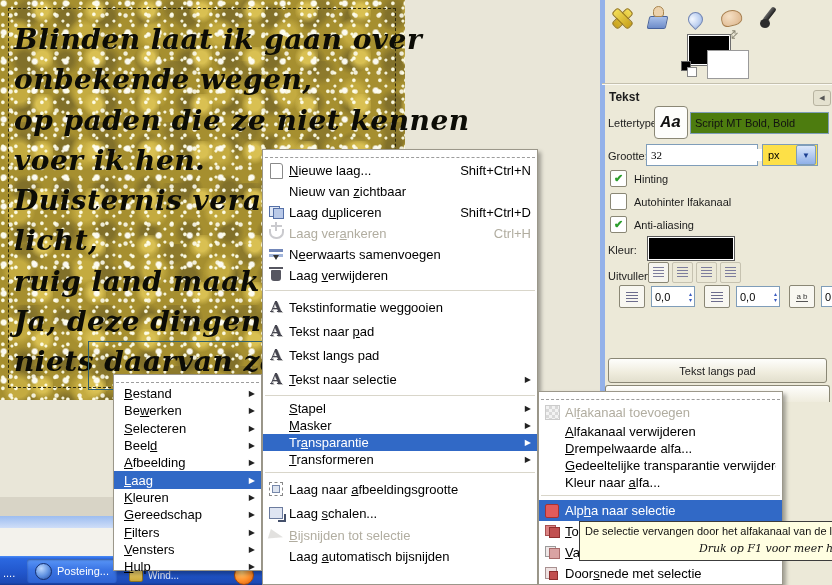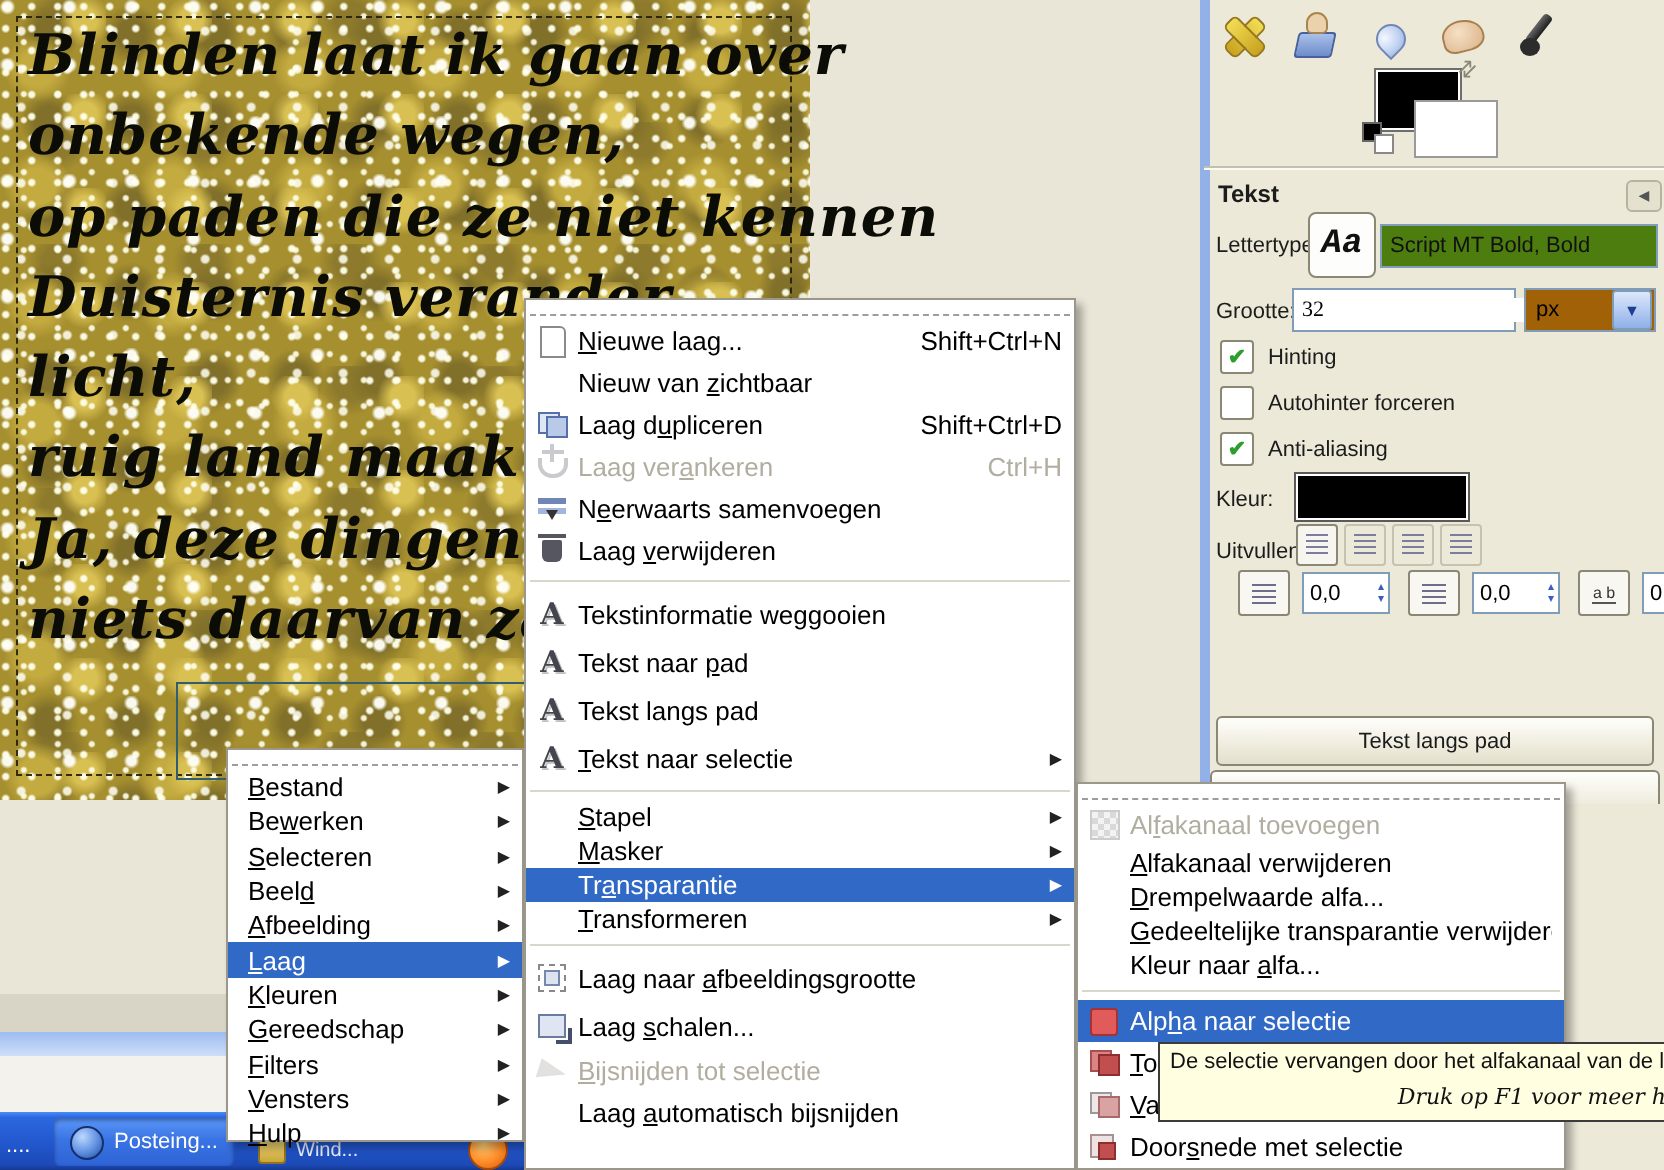--- a/index.html
+++ b/index.html
@@ -13,21 +13,21 @@
       radial-gradient(circle at 22% 30%, rgba(255,255,235,.95) 0 1.2px, transparent 2.4px),
       radial-gradient(circle at 70% 62%, rgba(255,255,235,.9) 0 1px, transparent 2px),
       radial-gradient(circle at 46% 82%, rgba(255,255,245,.85) 0 1.6px, transparent 2.8px),
       radial-gradient(circle at 12% 12%, rgba(255,255,250,.95) 0 2.2px, transparent 4px),
       radial-gradient(circle at 80% 22%, #d9c052 0 6px, transparent 13px),
       radial-gradient(circle at 28% 58%, #c4ab40 0 9px, transparent 17px),
       radial-gradient(circle at 60% 40%, #81702a 0 7px, transparent 15px),
       radial-gradient(circle at 40% 15%, #8d7a2c 0 8px, transparent 16px);
     background-size:13px 11px,17px 13px,23px 19px,31px 29px,53px 47px,67px 59px,41px 43px,73px 61px;}
   #selection-ants{left:8px;top:8px;width:386px;height:378px;border:1px dashed rgba(35,32,10,.9)}
-  #canvas-text{left:14px;top:8px;width:700px;font-family:"DejaVu Serif","Liberation Serif",serif;
+  #canvas-text{left:14px;top:20px;width:700px;font-family:"DejaVu Serif","Liberation Serif",serif;
     font-style:italic;font-weight:bold;font-size:28px;line-height:40.3px;color:#0c0c06;letter-spacing:.5px;white-space:nowrap}
   #text-layer-box{left:88px;top:341px;width:308px;height:47px;border:1px solid #2f5f6e}
 
   
   #frag-gray{left:0;top:497px;width:113px;height:19px;background:#d8d4c6}
   #frag-blue{left:0;top:516px;width:113px;height:12px;background:linear-gradient(#9dbdf0,#cfdef8)}
   #frag-white{left:0;top:528px;width:113px;height:28px;background:#f3f2ec}
 
   
   #taskbar{left:0;top:556px;width:832px;height:29px;
@@ -81,21 +81,21 @@
   #font-button{left:654px;top:106px;width:32px;height:31px;background:#fdfdfb;border:1px solid #8a8775;border-radius:4px;
     font-family:Liberation Mono, monospace;font-style:italic;font-weight:bold;font-size:17px;
     display:flex;align-items:center;justify-content:center;color:#111}
   .xp-input{background:#4d7c0f;border:1px solid #7f9db9;font-size:11px;font-family:"Liberation Sans",sans-serif;
     padding:0 4px;box-sizing:border-box;color:#111}
   #font-input{left:690px;top:112px;width:139px;height:22px}
   #size-wrap{left:646px;top:144px;width:112px;height:22px;background:#fff;border:1px solid #7f9db9;box-sizing:border-box;
     display:flex;align-items:center}
   #size-input{flex:1;border:0;outline:0;font-size:11px;padding:0 4px;font-family:Liberation Serif, serif}
   .spin{display:flex;flex-direction:column;justify-content:center;line-height:6px;font-size:6px;color:#3c5cc0;padding-right:2px}
-  #unit-combo{left:762px;top:144px;width:66px;height:22px;background:#a16207;border:1px solid #7f9db9;box-sizing:border-box;
+  #unit-combo{left:762px;top:144px;width:56px;height:22px;background:#fde047;border:1px solid #7f9db9;box-sizing:border-box;
     display:flex;align-items:center;justify-content:space-between;font-size:11px;padding-left:5px}
   #unit-btn{width:18px;height:18px;margin-right:1px;border-radius:2px;
     background:linear-gradient(#dce8fa,#aec6f0 60%,#8fb0e8);border:1px solid #7f9db9;
     display:flex;align-items:center;justify-content:center;font-size:8px;color:#1b3f91}
   .check-row{display:flex;align-items:center;gap:7px}
   #check-rows{left:610px;top:170px;width:210px;display:flex;flex-direction:column;gap:6px}
   .checkbox{width:15px;height:15px;background:#fff;border:1px solid #8a8775;border-radius:2px;
     display:flex;align-items:center;justify-content:center;font-size:11px;color:#2d9e2d;font-weight:bold}
   .check-label{font-size:11px;color:#1c1c1c}
   #color-label{left:608px;top:244px} #justify-label{left:608px;top:270px}
@@ -199,20 +199,21 @@
 </style>
 </head>
 <body>
 
 <div class="abs" id="canvas">
   <div class="abs" id="selection-ants"></div>
   <div class="abs" id="canvas-text">
       <div>Blinden laat ik gaan over</div>
       <div>onbekende wegen,</div>
       <div>op paden die ze niet kennen</div>
+      <div>voer ik hen.</div>
       <div>Duisternis verander</div>
       <div>licht,</div>
       <div>ruig land maak ik v</div>
       <div>Ja, deze dingen zal</div>
       <div>niets daarvan zal ik</div>
     </div>
 </div>
 <div class="abs" id="text-layer-box"></div>
 
 <div class="abs" id="frag-gray"></div>
@@ -263,21 +264,21 @@
   <span>px</span>
   <span id="unit-btn">▼</span>
 </div>
 <div class="abs" id="check-rows">
     <div class="check-row">
       <span class="checkbox">✔</span>
       <span class="check-label">Hinting</span>
     </div>
     <div class="check-row">
       <span class="checkbox"></span>
-      <span class="check-label">Autohinter forceren</span>
+      <span class="check-label">Autohinter lfakanaal</span>
     </div>
     <div class="check-row">
       <span class="checkbox">✔</span>
       <span class="check-label">Anti-aliasing</span>
     </div>
   </div>
 <div class="abs opt-label" id="color-label">Kleur:</div>
 <div class="abs" id="color-swatch"></div>
 <div class="abs opt-label" id="justify-label">Uitvullen:</div>
 <div class="abs" id="justify-row">

